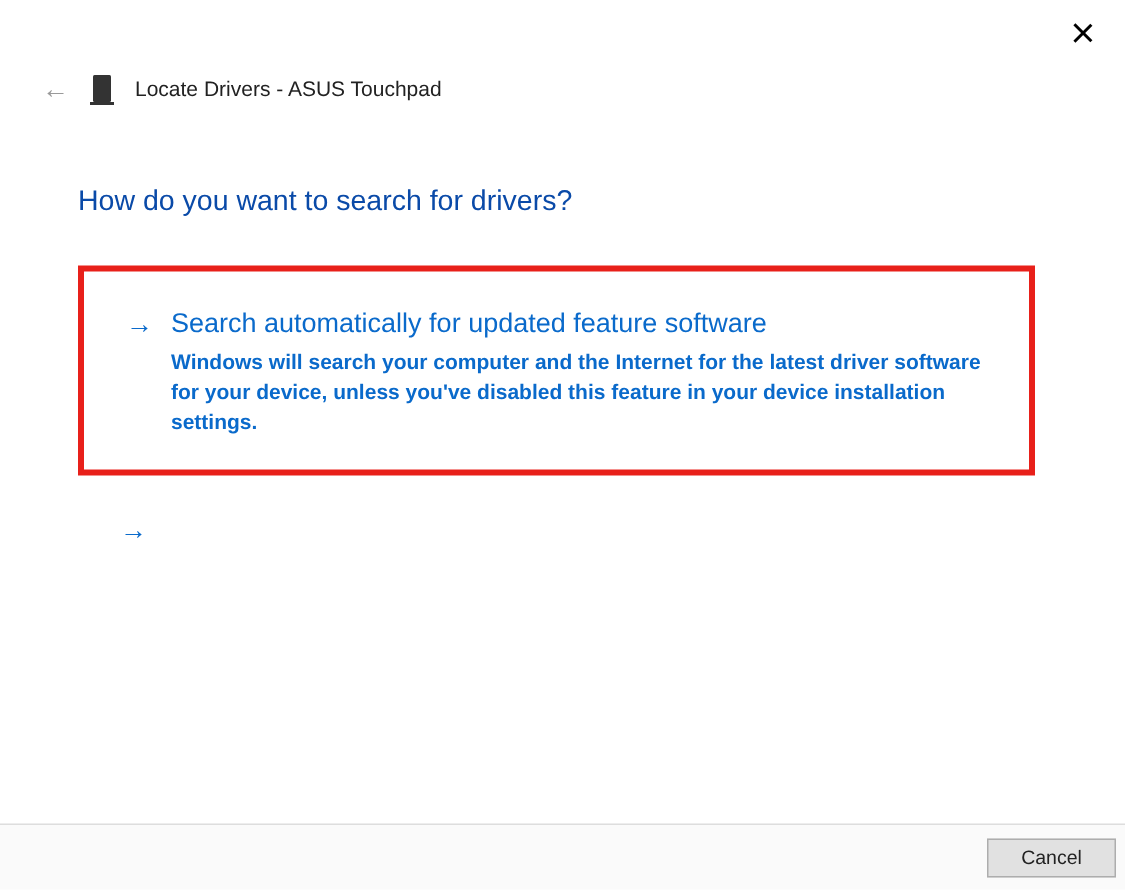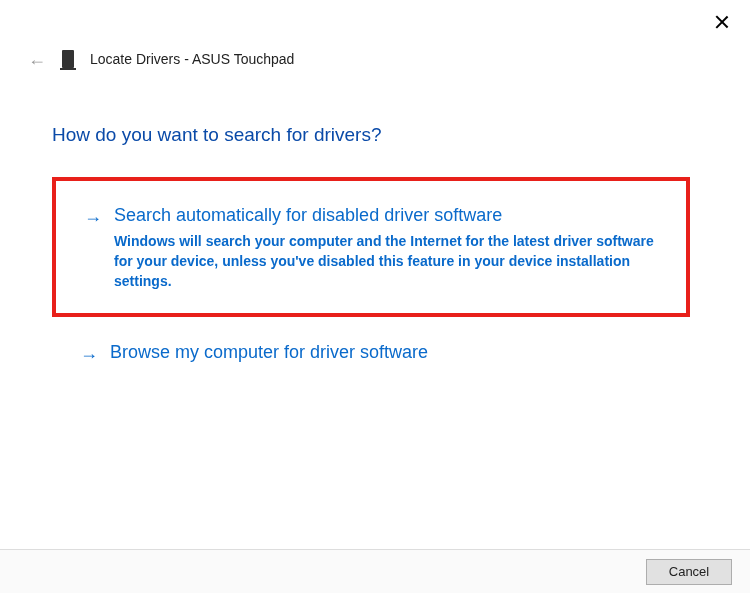--- a/index.html
+++ b/index.html
@@ -122,21 +122,21 @@
     position: absolute;
     bottom: 0;
     left: 0;
     right: 0;
     height: 44px;
     border-top: 1px solid #ddd;
     background: #fafafa;
     display: flex;
     justify-content: flex-end;
     align-items: center;
-    padding-right: 18px;
+    padding-right: 6px;
   }
   .cancel-btn {
     width: 86px;
     height: 26px;
     background: #e1e1e1;
     border: 1px solid #adadad;
     font-size: 13px;
     color: #222;
     display: flex;
     align-items: center;
@@ -154,31 +154,30 @@
   <span class="device-icon"></span>
   <span class="title-text">Locate Drivers - ASUS Touchpad</span>
 </div>
 
 <div class="heading">How do you want to search for drivers?</div>
 
 <div class="option highlight">
   <div class="opt-row">
     <span class="opt-arrow">→</span>
     <div class="opt-body">
-      <div class="opt-title">Search automatically for disabled driver software</div>
+      <div class="opt-title">Search automatically for updated feature software</div>
       <div class="opt-desc">Windows will search your computer and the Internet for the latest driver software for your device, unless you've disabled this feature in your device installation settings.</div>
     </div>
   </div>
 </div>
 
 <div class="option second">
   <div class="opt-row">
     <span class="opt-arrow">→</span>
     <div class="opt-body">
-      <div class="opt-title">Browse my computer for driver software</div>
     </div>
   </div>
 </div>
 
 <div class="footer">
   <div class="cancel-btn">
     <span>Cancel</span>
   </div>
 </div>
 

